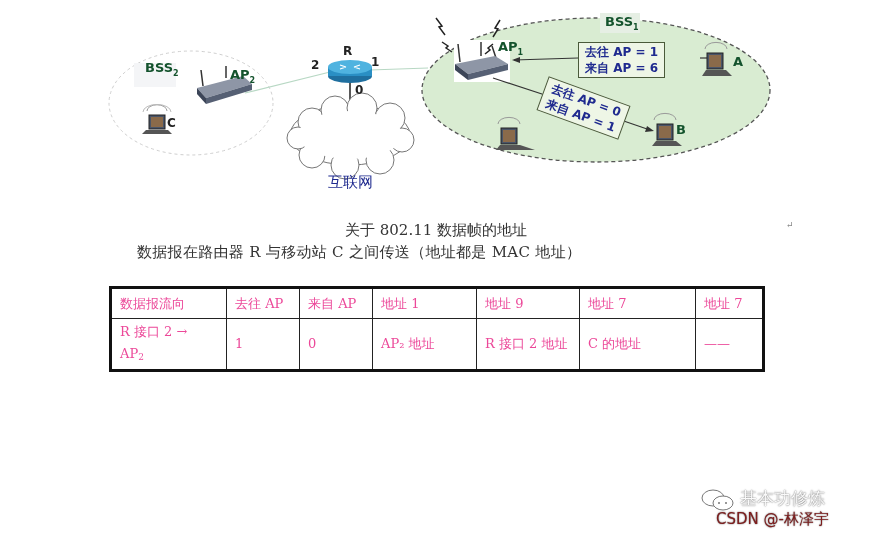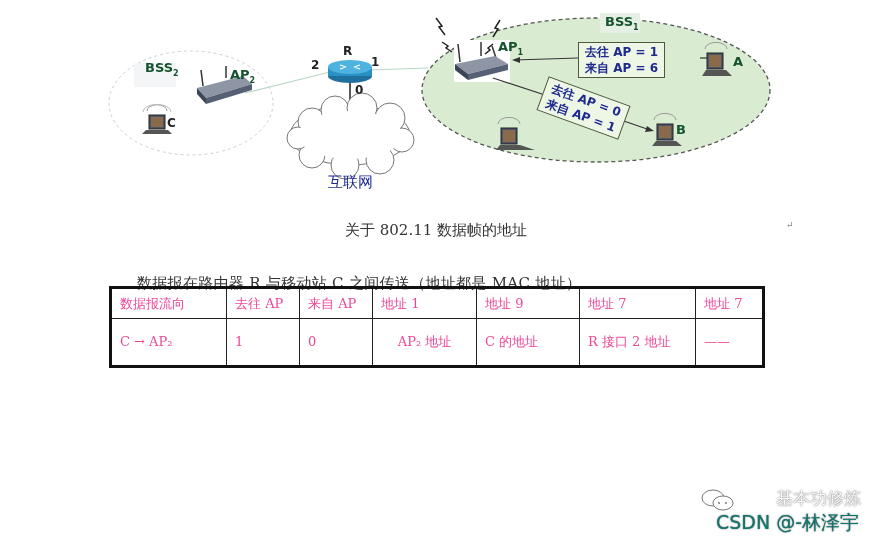--- a/index.html
+++ b/index.html
@@ -15,39 +15,39 @@
   .port { font-family: "DejaVu Sans", "Liberation Sans", sans-serif; font-weight: bold; color: #222; position: absolute; font-size: 12px; }
   .flagbox {
     position: absolute; border: 1.5px solid #4a5a3a; background: #eef6e6;
     font-family: "DejaVu Sans", "Liberation Sans", sans-serif; font-weight: bold; color: #1f2a8f;
     font-size: 12px; line-height: 16px; padding: 1px 6px; white-space: nowrap;
   }
   .cloud-text { position: absolute; font-size: 15px; color: #1f2a8f; font-family: "DejaVu Serif", serif; margin-top: 45px; }
 
   #caption { position: absolute; left: 345px; top: 201px; font-size: 15px; color: #333; margin-top: 20px; }
   #return-mark { position: absolute; left: 786px; top: 220px; font-size: 9px; color: #888; }
-  #table-title { position: absolute; left: 137px; top: 274px; font-size: 15px; color: #333; letter-spacing: 0.3px; }
+  #table-title { position: absolute; left: 137px; top: 243px; font-size: 15px; color: #333; letter-spacing: 0.3px; }
 
   #tbl {
     position: absolute; left: 109px; top: 286px;
     border-collapse: collapse;
     border: 3px solid #111;
     font-size: 13px; color: #ec4899;
   }
   #tbl td {
     border: 1.5px solid #222;
     padding: 0 0 0 8px;
     vertical-align: middle;
     text-align: left;
     line-height: 22px;
   }
   #tbl td.center { text-align: center; padding-left: 0; }
   #tbl sub { font-size: 9px; vertical-align: -2px; }
-  #wm1 { position: absolute; left: 776px; top: 487px; font-size: 17px; color: #fafafa; font-family: "DejaVu Sans", sans-serif; text-shadow: 0 0 1.5px #444; white-space: nowrap; }
-  #wm2 { position: absolute; left: 716px; top: 510px; font-size: 19px; color: #0f766e; font-family: "DejaVu Sans", sans-serif; text-shadow: 0 0 1.5px #444; white-space: nowrap; }
+  #wm1 { position: absolute; left: 740px; top: 487px; font-size: 17px; color: #fafafa; font-family: "DejaVu Sans", sans-serif; text-shadow: 0 0 1.5px #444; white-space: nowrap; }
+  #wm2 { position: absolute; left: 716px; top: 510px; font-size: 15px; color: #7f1d1d; font-family: "DejaVu Sans", sans-serif; text-shadow: 0 0 1.5px #444; white-space: nowrap; }
   #wm-icon { position: absolute; left: 700px; top: 487px; }
 </style>
 </head>
 <body>
 
 <div id="diagram">
   <svg width="870" height="195" viewBox="0 0 870 195">
 
     <ellipse cx="191" cy="103" rx="82" ry="52" fill="none" stroke="#cfcfcf" stroke-width="1" stroke-dasharray="3,3"></ellipse>
 
@@ -187,27 +187,30 @@
   <tbody>
       <tr style="height:31px">
     <td>数据报流向</td>
     <td>去往 AP</td>
     <td>来自 AP</td>
     <td>地址 1</td>
     <td>地址 9</td>
     <td>地址 7</td>
     <td>地址 7</td>
   </tr>
-  <tr style="height:48px">
-    <td>C → AP₂</td>
+  <tr style="height:52px">
+    <td>
+      <div>R 接口 2 →</div>
+      <div><span>AP</span><sub>2</sub></div>
+    </td>
     <td>1</td>
     <td>0</td>
-    <td class="center">AP₂ 地址</td>
+    <td>AP₂ 地址</td>
+    <td>R 接口 2 地址</td>
     <td>C 的地址</td>
-    <td>R 接口 2 地址</td>
     <td>——</td>
   </tr>
 </tbody>
   </table>
 
 <svg id="wm-icon" width="36" height="26" viewBox="0 0 36 26">
   <ellipse cx="13" cy="11" rx="11" ry="8" fill="#fff" stroke="#777" stroke-width="1"></ellipse>
   <ellipse cx="23" cy="16" rx="10" ry="7" fill="#fff" stroke="#777" stroke-width="1"></ellipse>
   <circle cx="19" cy="16" r="1" fill="#777"></circle>
   <circle cx="26" cy="16" r="1" fill="#777"></circle>

